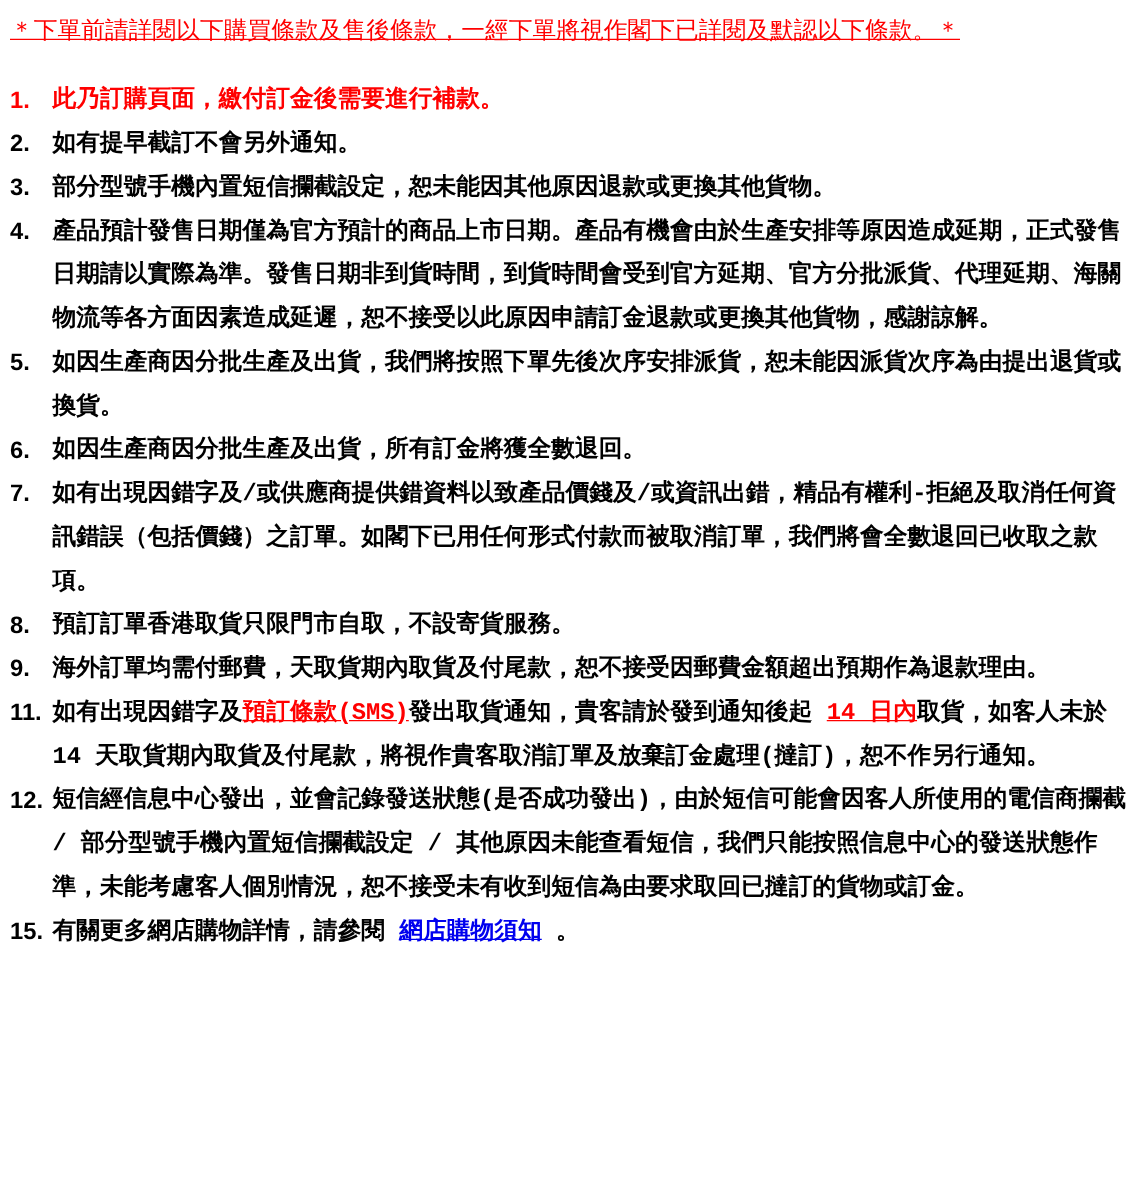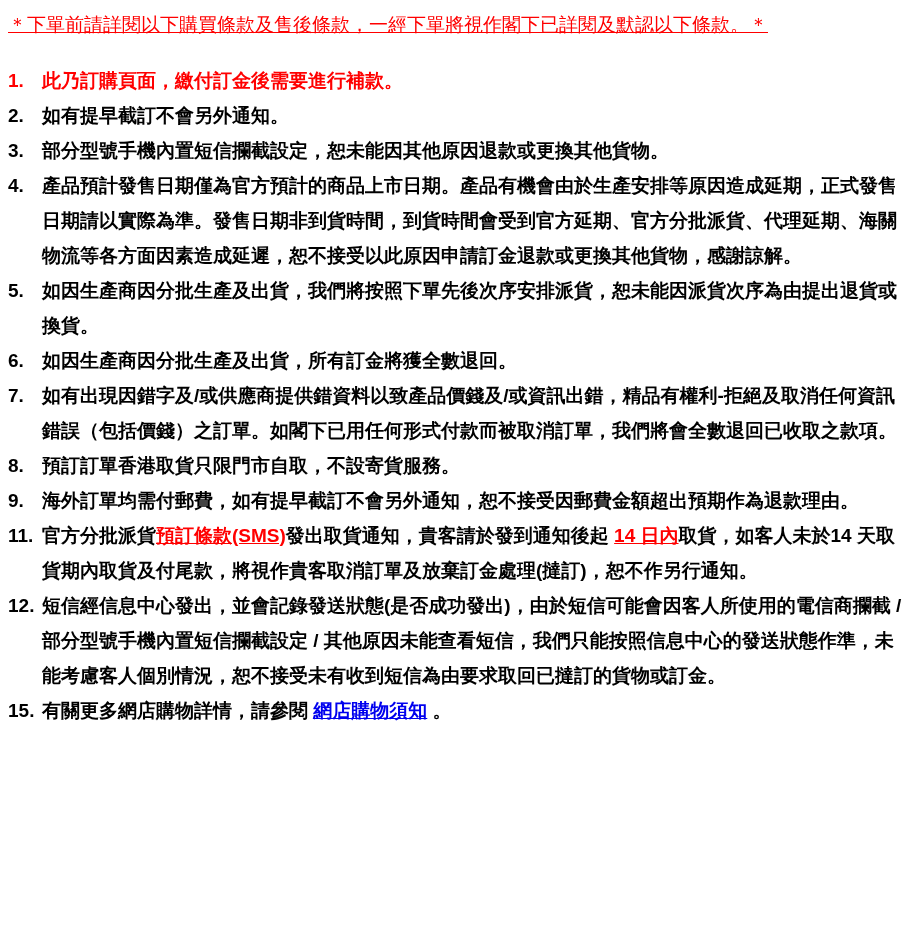--- a/index.html
+++ b/index.html
@@ -49,20 +49,21 @@
     align-items: flex-start;
     line-height: 35px;
   }
   .term .num {
     width: 34px;
     flex-shrink: 0;
   }
   .term .text {
     flex: 1;
     min-width: 0;
+    font-family: Liberation Mono, monospace;
   }
   .term.red,
   .term.red .num,
   .term.red .text {
     color: var(--alert-red, #ff0000);
   }
   .seg.red-underline {
     color: var(--alert-red, #ff0000);
     text-decoration: underline;
   }
@@ -107,25 +108,25 @@
       <div class="term">
         <span class="num">7.</span>
         <span class="text"><span class="seg">如有出現因錯字及/或供應商提供錯資料以致產品價錢及/或資訊出錯，精品有權利-拒絕及取消任何資訊錯誤（包括價錢）之訂單。如閣下已用任何形式付款而被取消訂單，我們將會全數退回已收取之款項。</span></span>
       </div>
       <div class="term">
         <span class="num">8.</span>
         <span class="text"><span class="seg">預訂訂單香港取貨只限門市自取，不設寄貨服務。</span></span>
       </div>
       <div class="term">
         <span class="num">9.</span>
-        <span class="text"><span class="seg">海外訂單均需付郵費，如有提早截訂不會另外通知，恕不接受因郵費金額超出預期作為退款理由。</span></span>
+        <span class="text"><span class="seg">海外訂單均需付郵費，天取貨期內取貨及付尾款，恕不接受因郵費金額超出預期作為退款理由。</span></span>
       </div>
       <div class="term">
         <span class="num">11.</span>
-        <span class="text"><span class="seg">官方分批派貨</span><span class="seg red-underline">預訂條款(SMS)</span><span class="seg">發出取貨通知，貴客請於發到通知後起 </span><span class="seg red-underline">14 日內</span><span class="seg">取貨，如客人未於14 天取貨期內取貨及付尾款，將視作貴客取消訂單及放棄訂金處理(撻訂)，恕不作另行通知。</span></span>
+        <span class="text"><span class="seg">如有出現因錯字及</span><span class="seg red-underline">預訂條款(SMS)</span><span class="seg">發出取貨通知，貴客請於發到通知後起 </span><span class="seg red-underline">14 日內</span><span class="seg">取貨，如客人未於14 天取貨期內取貨及付尾款，將視作貴客取消訂單及放棄訂金處理(撻訂)，恕不作另行通知。</span></span>
       </div>
       <div class="term">
         <span class="num">12.</span>
         <span class="text"><span class="seg">短信經信息中心發出，並會記錄發送狀態(是否成功發出)，由於短信可能會因客人所使用的電信商攔截 / 部分型號手機內置短信攔截設定 / 其他原因未能查看短信，我們只能按照信息中心的發送狀態作準，未能考慮客人個別情況，恕不接受未有收到短信為由要求取回已撻訂的貨物或訂金。</span></span>
       </div>
       <div class="term">
         <span class="num">15.</span>
         <span class="text"><span class="seg">有關更多網店購物詳情，請參閱 </span><a class="seg link" href="#">網店購物須知</a><span class="seg"> 。</span></span>
       </div>
     </div>

